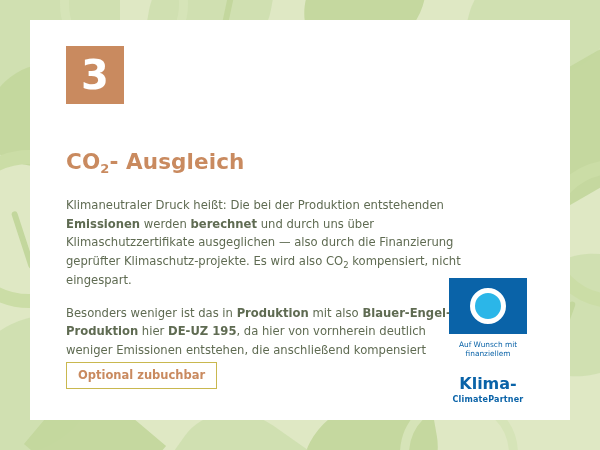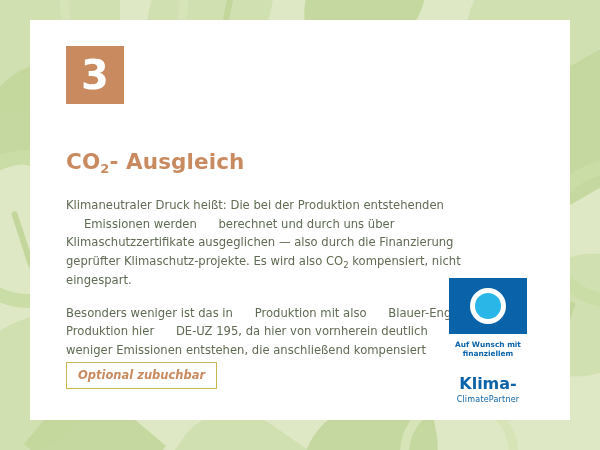--- a/index.html
+++ b/index.html
@@ -42,55 +42,54 @@
   h1.title sub{font-size:13px;vertical-align:baseline;position:relative;top:4px;}
 
   .body{
     margin-top:20px;
     color:#5f6b52;
     font-size:11.6px;
     line-height:1.62;
     max-width:400px;
   }
   .body p{margin:0 0 14px 0;}
-  .body b{font-weight:normal;color:#5f6b52;margin-left:18px;}
+  .body b{font-weight:bold;color:#5f6b52;}
   .body sub{font-size:8.5px;vertical-align:baseline;position:relative;top:3px;}
 
   .optional{
     position:absolute;left:36px;top:342px;
     border:1px solid #c9b84f;
     color:#c98a5f;
     font-size:11.5px;
     font-weight:bold;
     padding:5px 11px 6px 11px;
     background:#ffffff;
     display:inline-block;
-    font-style:italic;
   }
 
   
   .badge{
     position:absolute;right:34px;top:258px;width:96px;text-align:center;
   }
   .badge .sq{
     width:78px;height:56px;background:#0a63a8;margin:0 auto;
     display:flex;align-items:center;justify-content:center;
   }
   .badge .sq .dot{
     width:26px;height:26px;border-radius:50%;
     background:#2bb6e8;border:5px solid #ffffff;
   }
   .badge .l1{
-    margin-top:6px;color:#0a63a8;font-size:7.4px;font-weight:bold;line-height:1.25;
+    margin-top:6px;color:#0a63a8;font-size:7.4px;font-weight:normal;line-height:1.25;
   }
   .badge .l2{
     color:#0a63a8;font-size:16px;font-weight:bold;line-height:1.05;margin-top:17px;
   }
   .badge .l3{
-    color:#0a63a8;font-size:8px;font-weight:normal;margin-top:3px;letter-spacing:.2px;
+    color:#0a63a8;font-size:8px;font-weight:bold;margin-top:3px;letter-spacing:.2px;
   }
 </style>
 </head>
 <body>
 
 <div class="bg">
   <div class="leaf" style="left:-30px;top:-40px;width:150px;height:150px;"></div>
   <div class="leaf leaf2" style="left:-10px;top:60px;width:110px;height:110px;transform:rotate(25deg);"></div>
   <div class="leaf" style="left:-40px;top:320px;width:140px;height:130px;transform:rotate(-15deg);"></div>
   <div class="leaf leaf2" style="left:40px;top:400px;width:110px;height:90px;transform:rotate(40deg);"></div>

